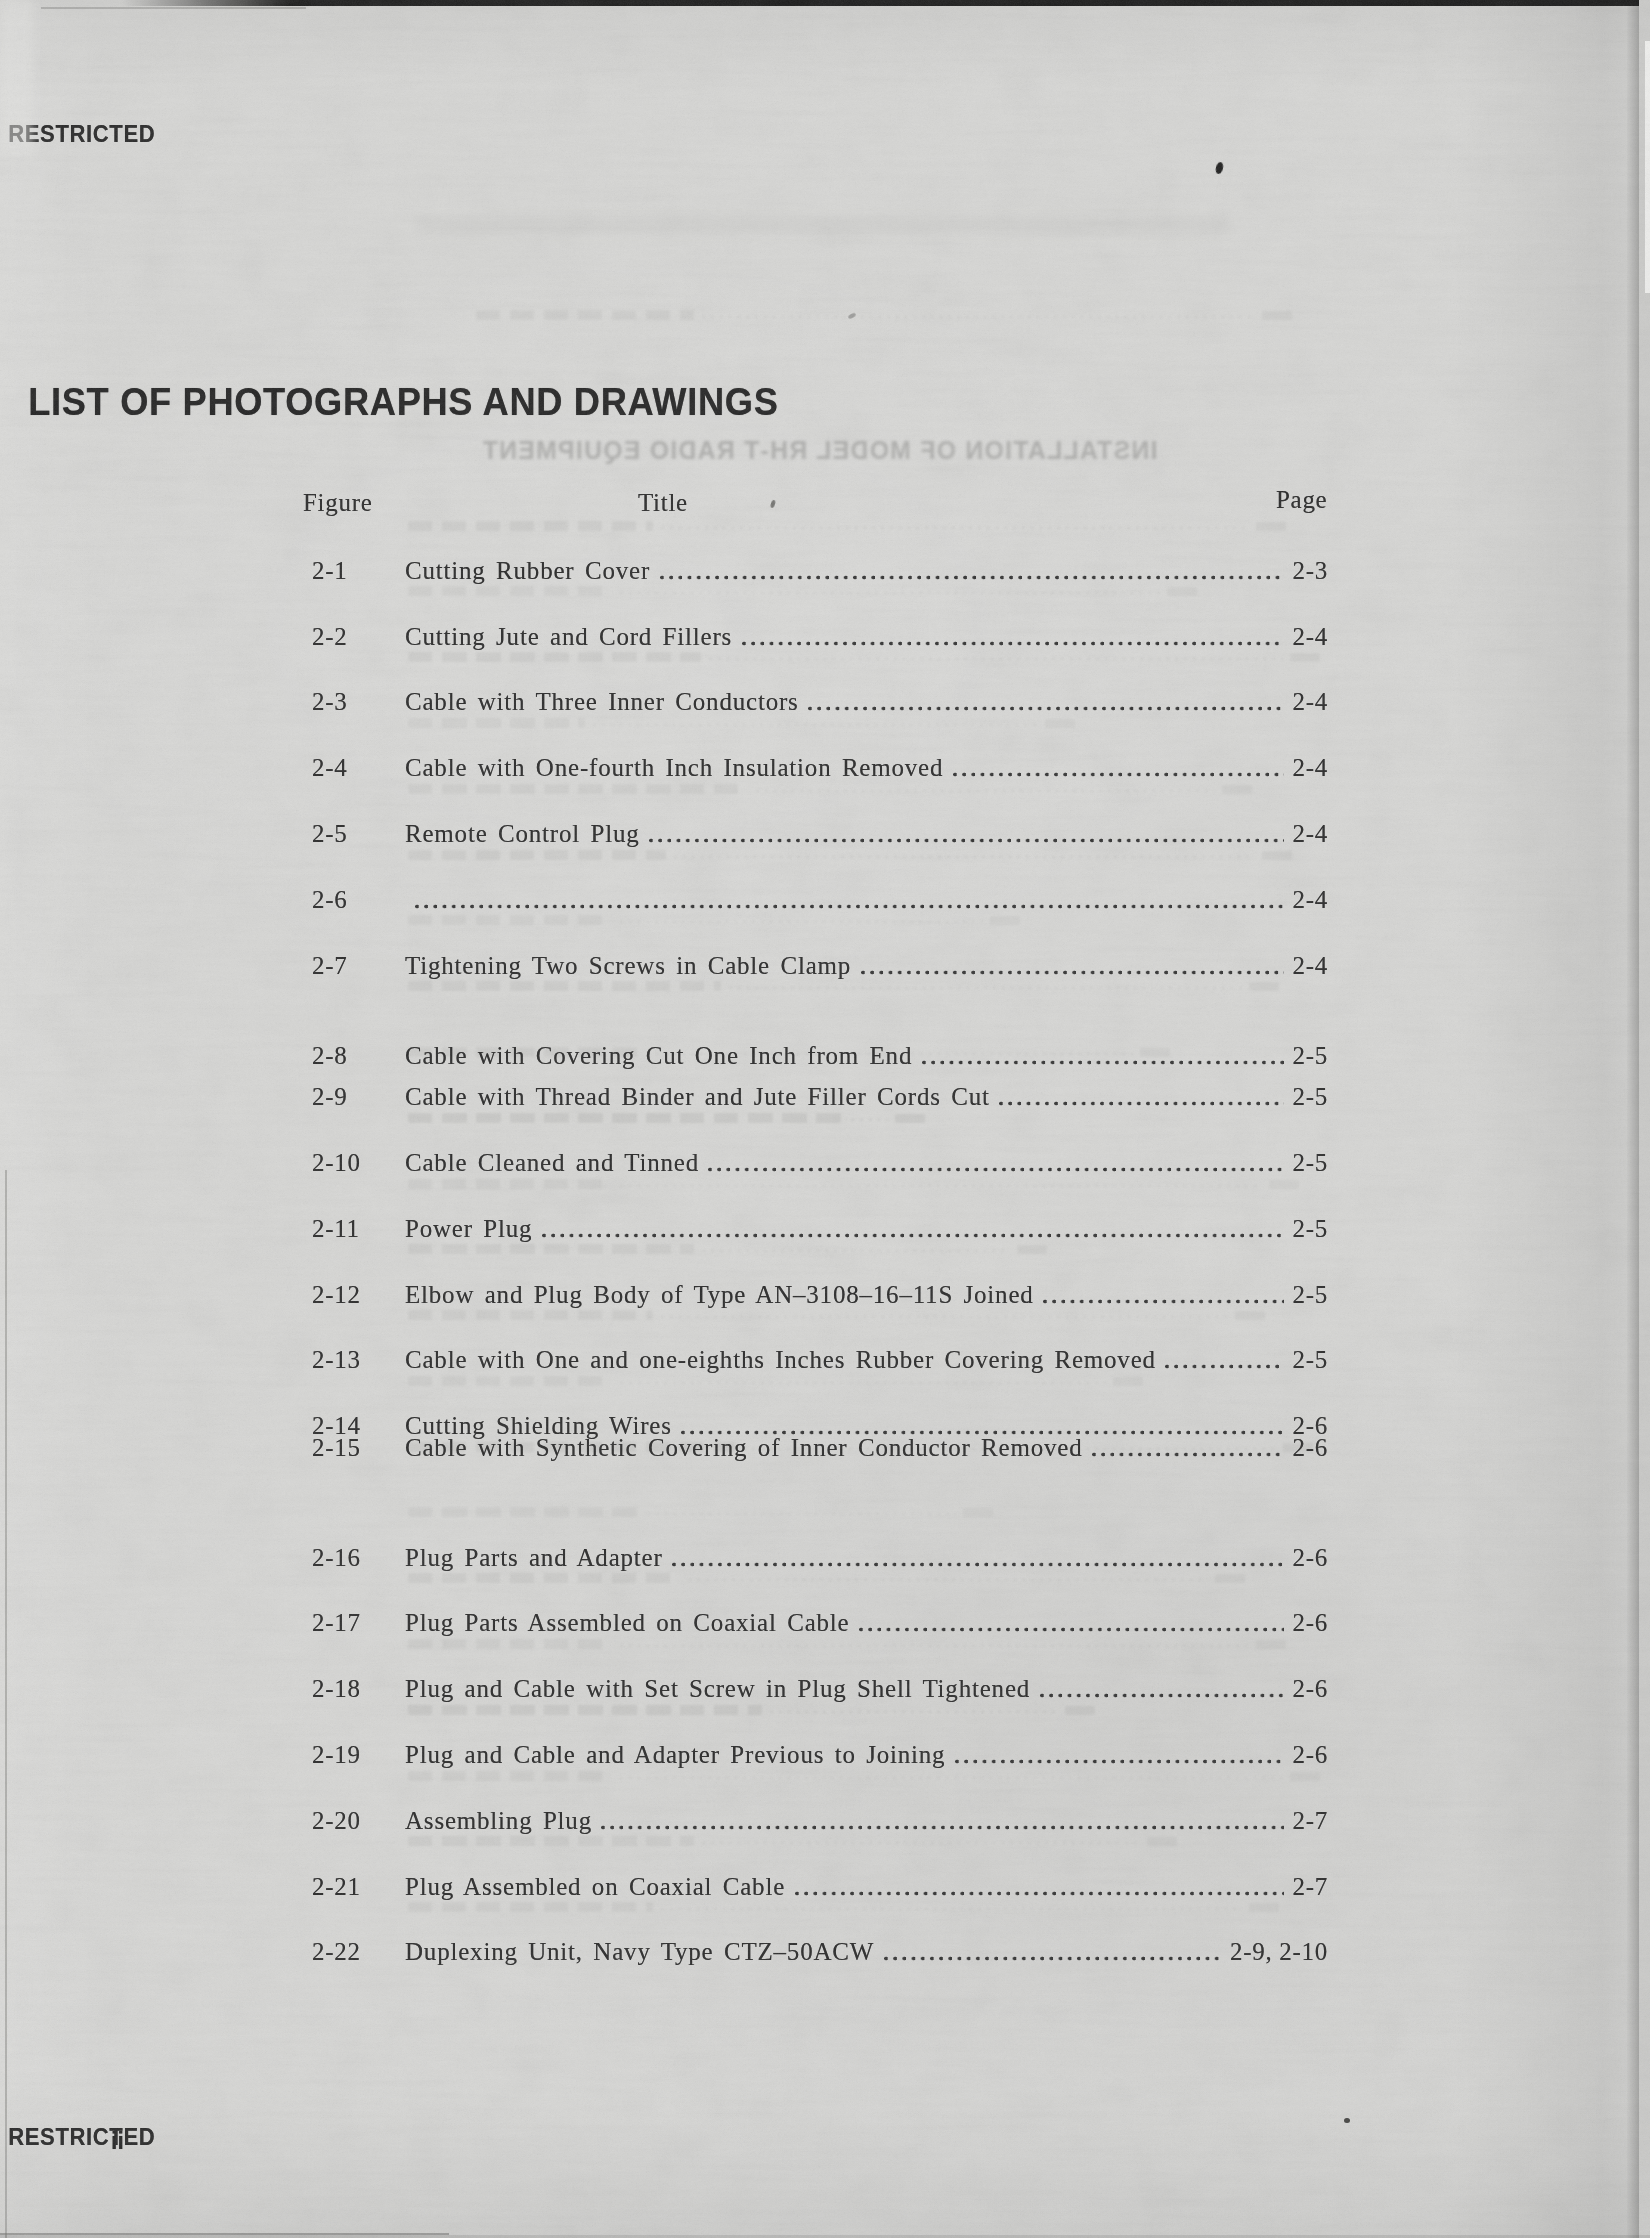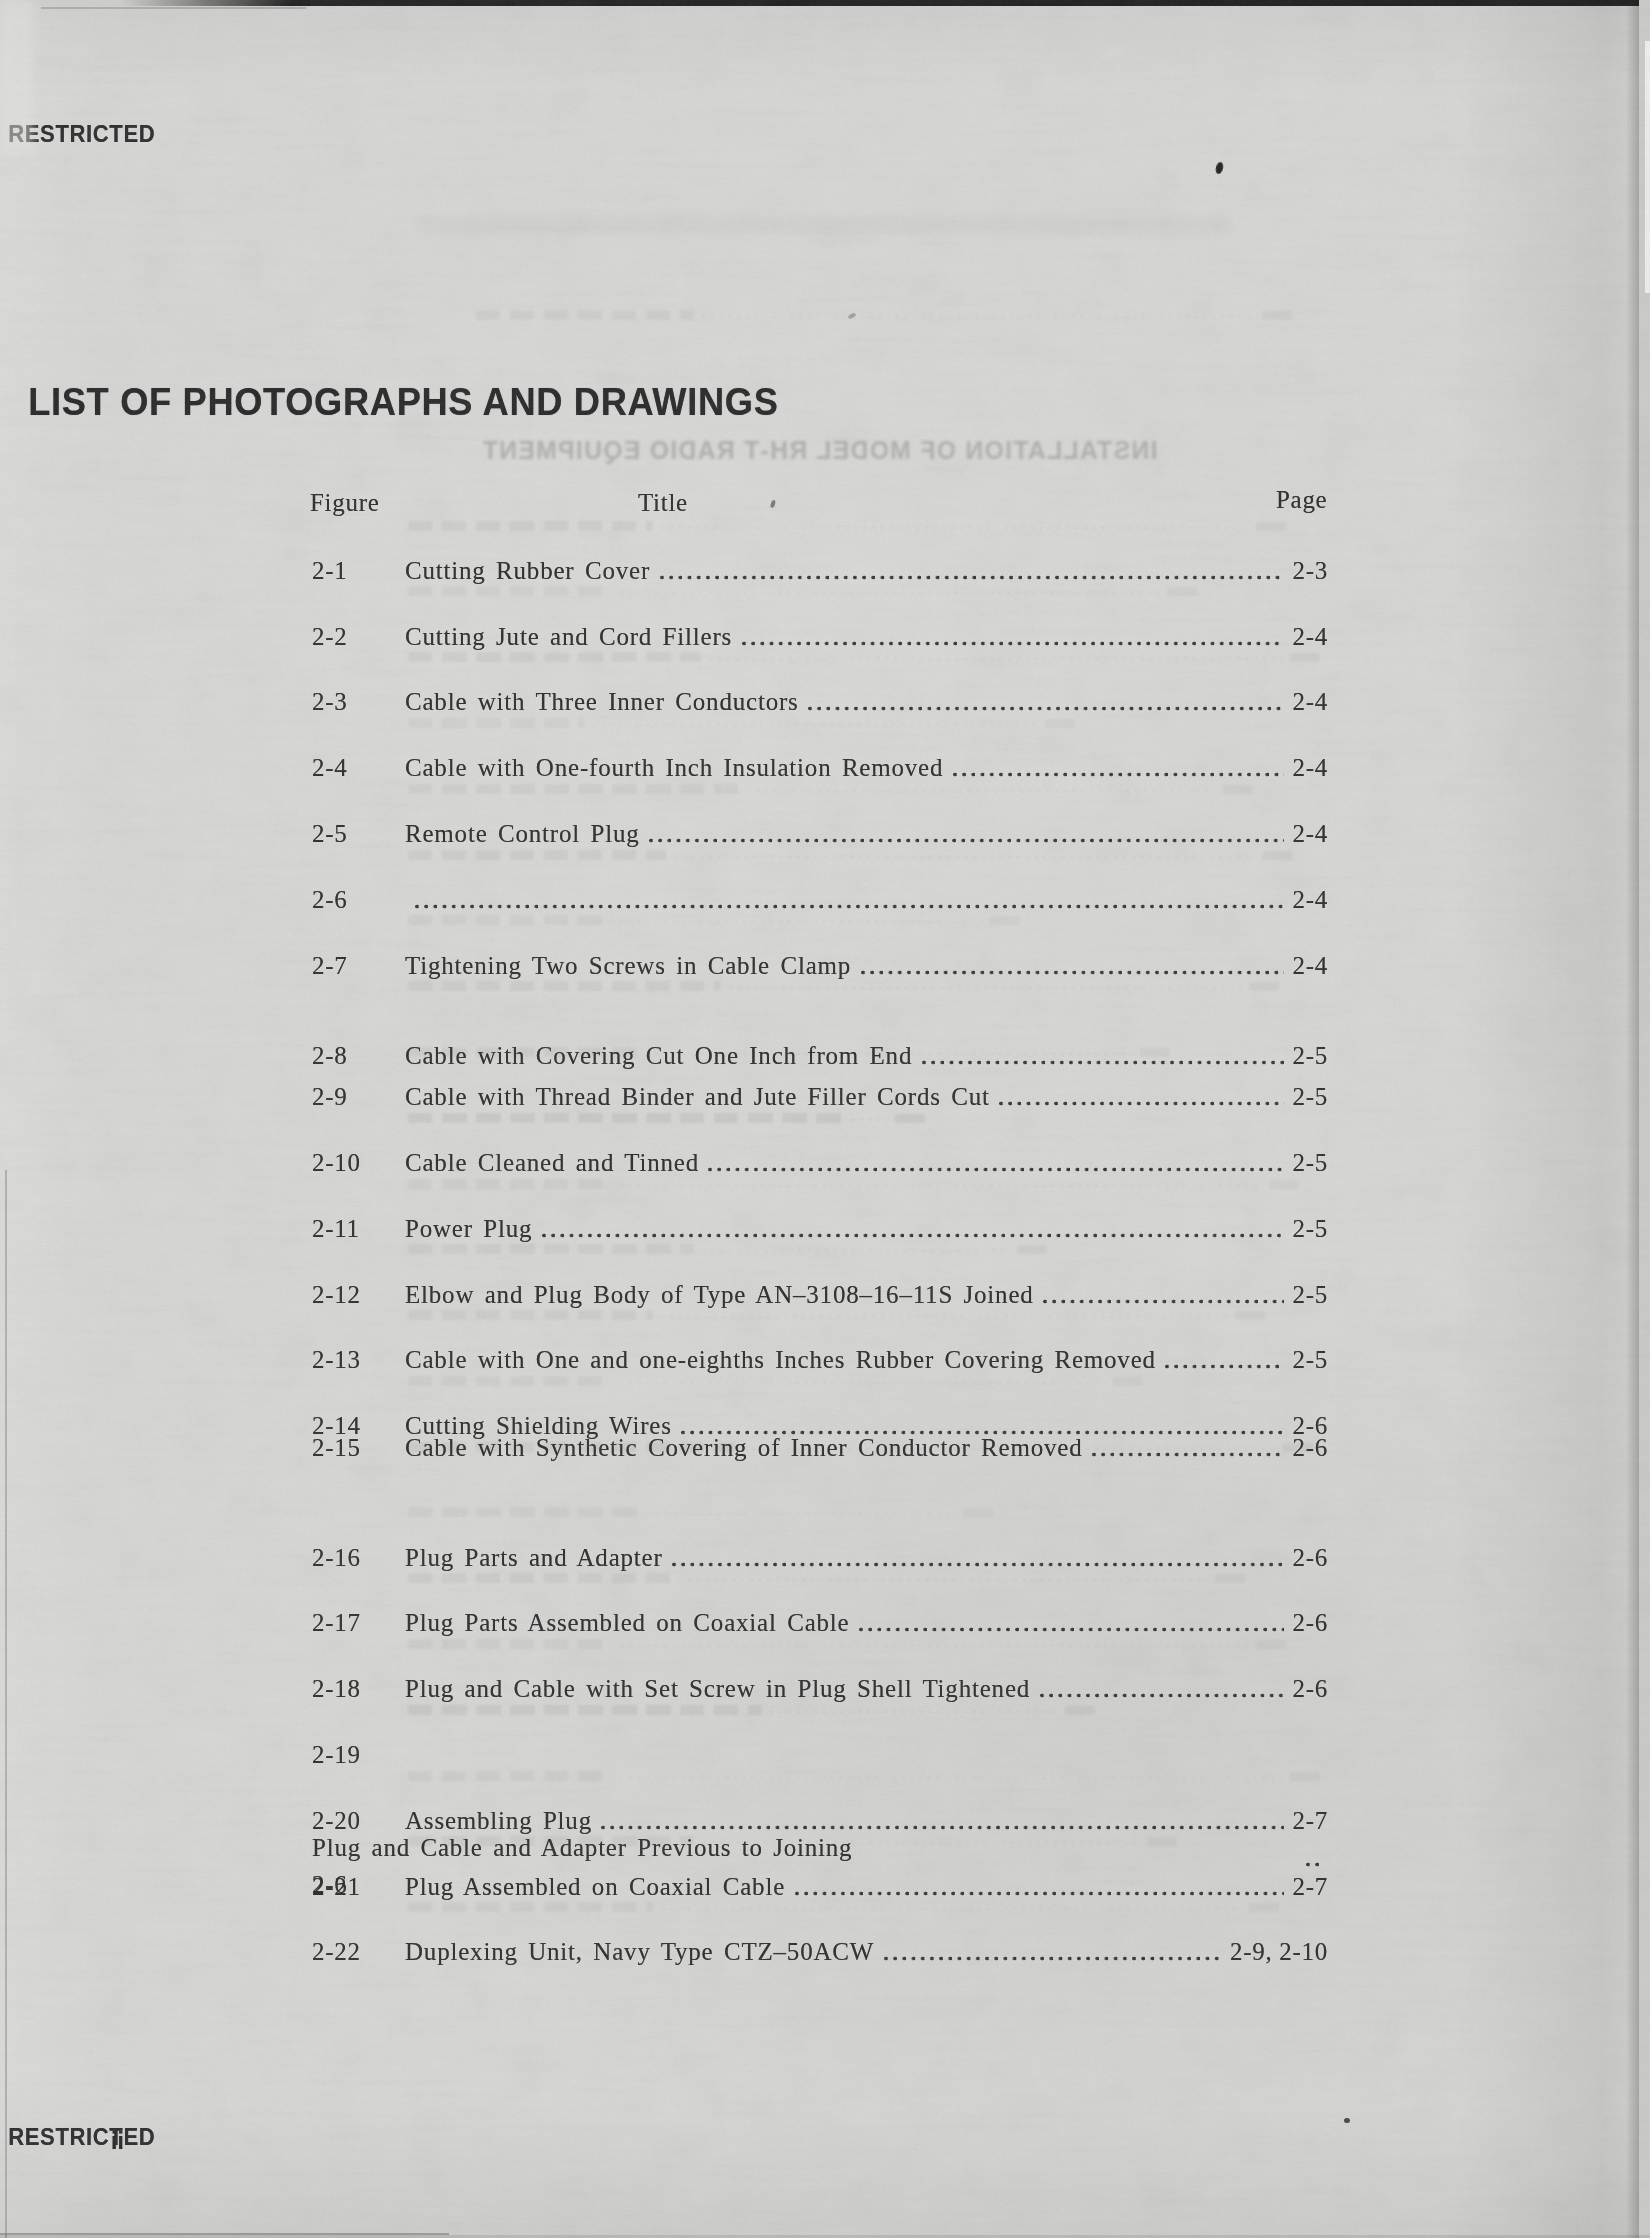--- a/index.html
+++ b/index.html
@@ -233,21 +233,21 @@
   <div class="content">
 
     <div class="center-line" style="top:122px;">
       <span class="restricted" style="display:inline-block;">RESTRICTED</span>
     </div>
 
     <div class="center-line" style="top:382px;">
       <span class="doc-title" style="display:inline-block;">LIST OF PHOTOGRAPHS AND DRAWINGS</span>
     </div>
 
-    <div class="col-head" style="left:303px;top:489px;margin-left:7px;">Figure</div>
+    <div class="col-head" style="left:303px;top:489px;">Figure</div>
     <div class="col-head" style="left:638px;top:489px;">Title</div>
     <div class="col-head" style="left:1276px;top:486px;">Page</div>
 
     <div class="toc-rows">
         <div class="toc-row" style="top: 557px;">
     <span class="fig-no">2-1</span>
     <span class="row-title">Cutting Rubber Cover</span>
     <span class="leader-dots"></span>
     <span class="page-no">2-3</span>
   </div>
@@ -345,21 +345,21 @@
     <span class="row-title">Plug Parts Assembled on Coaxial Cable</span>
     <span class="leader-dots"></span>
     <span class="page-no">2-6</span>
   </div>
         <div class="toc-row" style="top: 1675px;">
     <span class="fig-no">2-18</span>
     <span class="row-title">Plug and Cable with Set Screw in Plug Shell Tightened</span>
     <span class="leader-dots"></span>
     <span class="page-no">2-6</span>
   </div>
-        <div class="toc-row" style="top: 1741px; flex-direction: column;">
+        <div class="toc-row" style="top: 1741px;">
     <span class="fig-no">2-19</span>
     <span class="row-title">Plug and Cable and Adapter Previous to Joining</span>
     <span class="leader-dots"></span>
     <span class="page-no">2-6</span>
   </div>
         <div class="toc-row" style="top: 1807px;">
     <span class="fig-no">2-20</span>
     <span class="row-title">Assembling Plug</span>
     <span class="leader-dots"></span>
     <span class="page-no">2-7</span>

